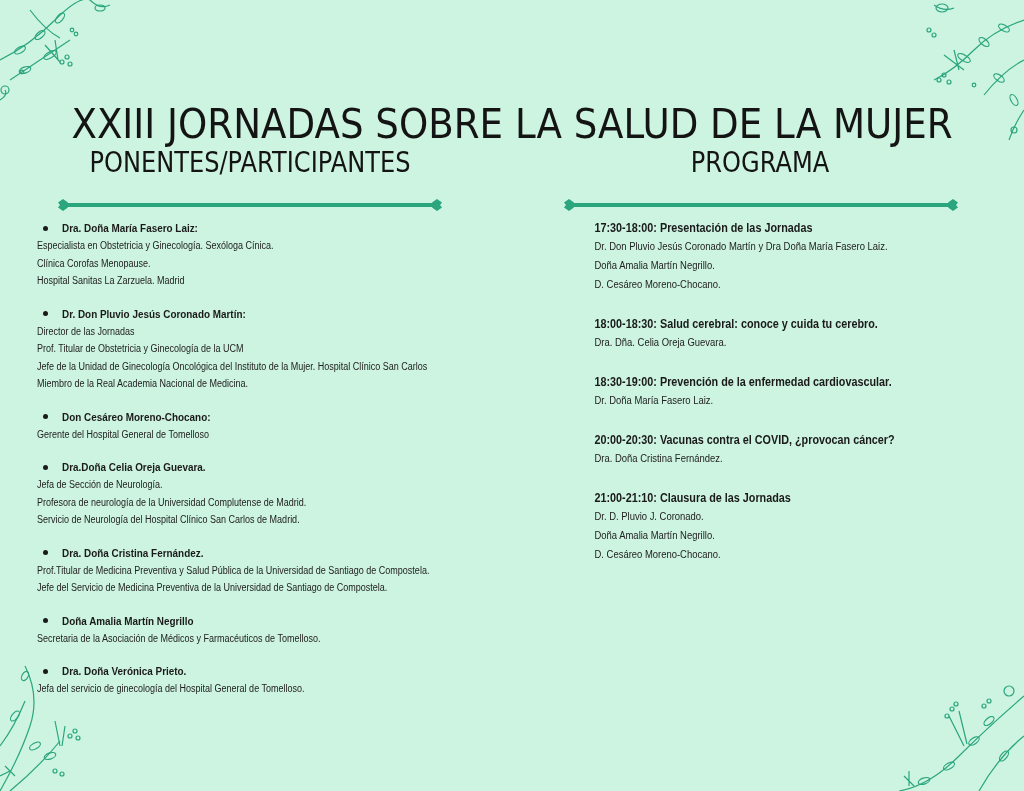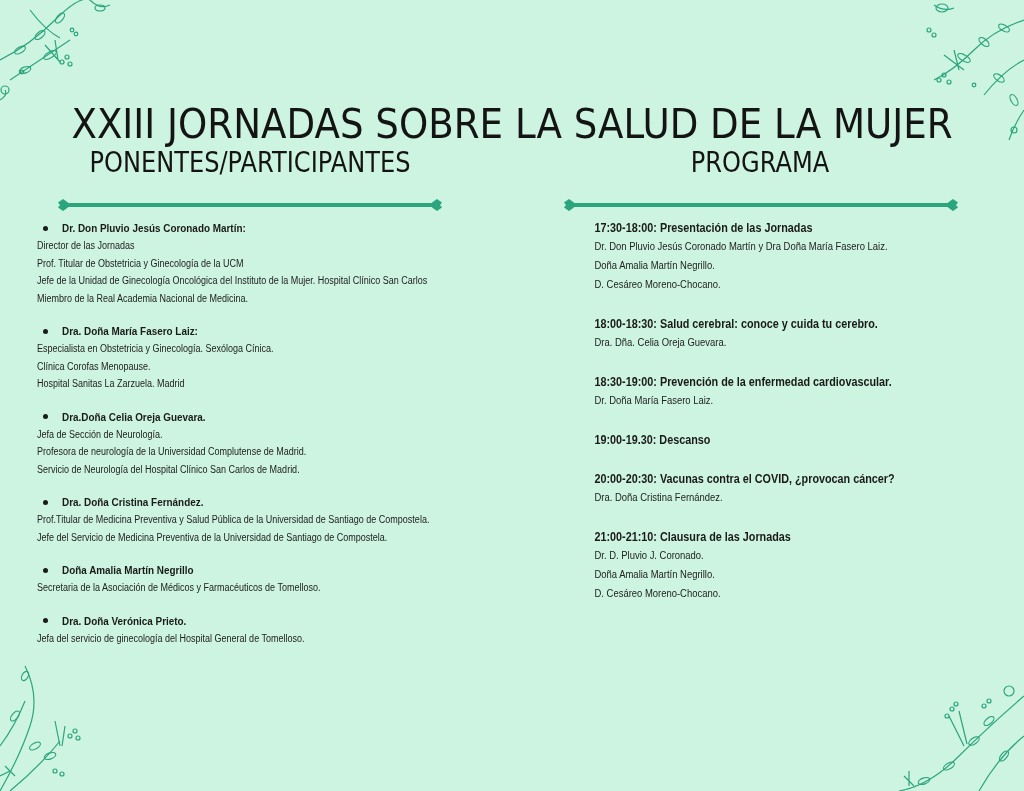--- a/index.html
+++ b/index.html
@@ -181,35 +181,42 @@
 <div class="divider right">
   <div class="end l"></div>
   <div class="bar"></div>
   <div class="end r"></div>
 </div>
 
 <div class="ponentes">
   <div class="ponente">
     <div class="name">
         <span class="bullet"></span>
+        <span class="txt">Dra. Doña María Fasero Laiz:</span>
+      </div>
+    <div class="line">Especialista en Obstetricia y Ginecología. Sexóloga Cínica.</div>
+    <div class="line">Clínica Corofas Menopause.</div>
+    <div class="line">Hospital Sanitas La Zarzuela. Madrid</div>
+  </div>
+  <div class="ponente">
+    <div class="name">
+        <span class="bullet"></span>
         <span class="txt">Dr. Don Pluvio Jesús Coronado Martín:</span>
       </div>
     <div class="line">Director de las Jornadas</div>
     <div class="line">Prof. Titular de Obstetricia y Ginecología de la UCM</div>
     <div class="line">Jefe de la Unidad de Ginecología Oncológica del Instituto de la Mujer. Hospital Clínico San Carlos</div>
     <div class="line">Miembro de la Real Academia Nacional de Medicina.</div>
   </div>
   <div class="ponente">
     <div class="name">
         <span class="bullet"></span>
-        <span class="txt">Dra. Doña María Fasero Laiz:</span>
-      </div>
-    <div class="line">Especialista en Obstetricia y Ginecología. Sexóloga Cínica.</div>
-    <div class="line">Clínica Corofas Menopause.</div>
-    <div class="line">Hospital Sanitas La Zarzuela. Madrid</div>
+        <span class="txt">Don Cesáreo Moreno-Chocano:</span>
+      </div>
+    <div class="line">Gerente del Hospital General de Tomelloso</div>
   </div>
   <div class="ponente">
     <div class="name">
         <span class="bullet"></span>
         <span class="txt">Dra.Doña Celia Oreja Guevara.</span>
       </div>
     <div class="line">Jefa de Sección de Neurología.</div>
     <div class="line">Profesora de neurología de la Universidad Complutense de Madrid.</div>
     <div class="line">Servicio de Neurología del Hospital Clínico San Carlos de Madrid.</div>
   </div>
@@ -246,23 +253,20 @@
   </div>
   <div class="session">
     <div class="head">18:00-18:30: Salud cerebral: conoce y cuida tu cerebro.</div>
     <div class="sub">Dra. Dña. Celia Oreja Guevara.</div>
   </div>
   <div class="session">
     <div class="head">18:30-19:00: Prevención de la enfermedad cardiovascular.</div>
     <div class="sub">Dr. Doña María Fasero Laiz.</div>
   </div>
   <div class="session">
-    <div class="head">19:00-19.30: Descanso</div>
-  </div>
-  <div class="session">
     <div class="head">20:00-20:30: Vacunas contra el COVID, ¿provocan cáncer?</div>
     <div class="sub">Dra. Doña Cristina Fernández.</div>
   </div>
   <div class="session">
     <div class="head">21:00-21:10: Clausura de las Jornadas</div>
     <div class="sub">Dr. D. Pluvio J. Coronado.</div>
     <div class="sub">Doña Amalia Martín Negrillo.</div>
     <div class="sub">D. Cesáreo Moreno-Chocano.</div>
   </div>
 </div>

